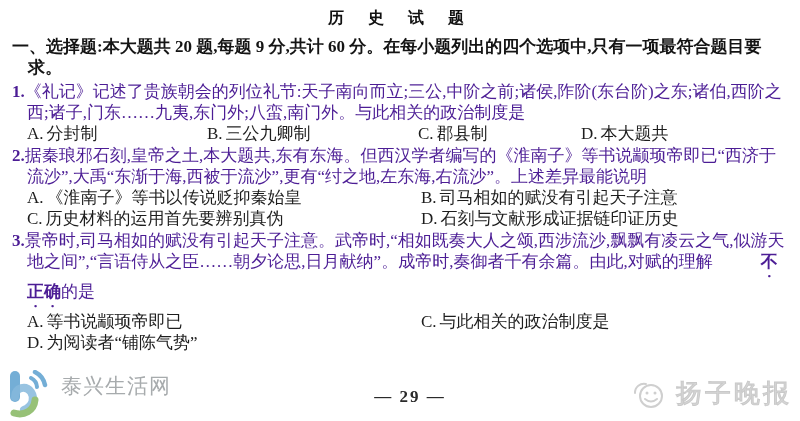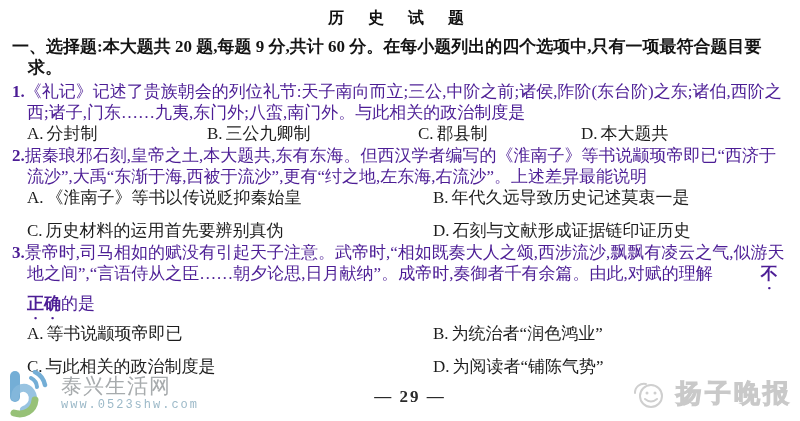--- a/index.html
+++ b/index.html
@@ -48,21 +48,21 @@
     margin-left:48px;
     -webkit-text-emphasis:filled dot;
     -webkit-text-emphasis-position:under;
   }
 
   .options { padding-left:15px; font-size:17px; line-height:21px; color:#1d1d1d; }
   .opts-row4 { display:flex; }
   .opts-row4 .option:nth-child(1){ width:180px; }
   .opts-row4 .option:nth-child(2){ width:211px; }
   .opts-row4 .option:nth-child(3){ width:163px; }
-  .opts-grid2 { display:grid; grid-template-columns:394px 1fr;gap:12px; }
+  .opts-grid2 { display:grid; grid-template-columns:394px 1fr; }
   .option { white-space:nowrap; }
   .opt-label { margin-right:3px; }
 
   
   .footer { position:absolute; left:0; bottom:0; width:800px; height:55px; }
 
   .site-logo { position:absolute; left:6px; bottom:3px; display:flex; align-items:flex-start; }
   .site-logo svg { display:block; }
   .site-text { margin-left:5px; margin-top:4px; font-family:"Liberation Sans","DejaVu Sans",sans-serif; }
   .site-name { font-size:21px; color:#a7abad; letter-spacing:1px; line-height:24px; }
@@ -75,21 +75,21 @@
   }
 
   .watermark {
     position:absolute; right:8px; bottom:10px;
     display:flex; align-items:center;
   }
   .watermark-text {
     font-size:26px; letter-spacing:3px;
     color:#d7d7d7;
     -webkit-text-stroke:1px #c9c9c9;
-    font-weight:bold;
+    font-weight:normal;
     font-family:"Liberation Sans","DejaVu Sans",sans-serif;
   }
   .watermark svg { margin-right:8px; display:block; }
 </style>
 </head>
 <body>
 
 <div class="paper">
 
   <div class="title">历 史 试 题</div>
@@ -103,31 +103,30 @@
       <span class="option"><span class="opt-label">B.</span><span>三公九卿制</span></span>
       <span class="option"><span class="opt-label">C.</span><span>郡县制</span></span>
       <span class="option"><span class="opt-label">D.</span><span>本大题共</span></span>
     </div>
   </div>
 
   <div class="question">
     <div class="q-stem"><span class="q-number">2.</span><span>据秦琅邪石刻,皇帝之土,本大题共,东有东海。但西汉学者编写的《淮南子》等书说颛顼帝即已“西济于流沙”,大禹“东渐于海,西被于流沙”,更有“纣之地,左东海,右流沙”。上述差异最能说明</span></div>
     <div class="options opts-grid2">
       <span class="option"><span class="opt-label">A.</span><span>《淮南子》等书以传说贬抑秦始皇</span></span>
-      <span class="option"><span class="opt-label">B.</span><span>年代久远导致历史记述莫衷一是</span></span>
+      <span class="option"><span class="opt-label">B.</span><span>司马相如的赋没有引起天子注意</span></span>
       <span class="option"><span class="opt-label">C.</span><span>历史材料的运用首先要辨别真伪</span></span>
       <span class="option"><span class="opt-label">D.</span><span>石刻与文献形成证据链印证历史</span></span>
     </div>
   </div>
 
   <div class="question">
     <div class="q-stem"><span class="q-number">3.</span><span>景帝时,司马相如的赋没有引起天子注意。武帝时,“相如既奏大人之颂,西涉流沙,飘飘有凌云之气,似游天地之间”,“言语侍从之臣……朝夕论思,日月献纳”。成帝时,奏御者千有余篇。由此,对赋的理解</span><span class="emph">不正确</span><span>的是</span></div>
     <div class="options opts-grid2">
       <span class="option"><span class="opt-label">A.</span><span>等书说颛顼帝即已</span></span>
-      <span class="option"><span class="opt-label">B.</span><span>为统治者“润色鸿业”</span></span>
       <span class="option"><span class="opt-label">C.</span><span>与此相关的政治制度是</span></span>
       <span class="option"><span class="opt-label">D.</span><span>为阅读者“铺陈气势”</span></span>
     </div>
   </div>
 
 </div>
 
 <div class="footer">
 
   <div class="site-logo">
@@ -135,21 +134,20 @@
       <svg width="50" height="48" viewBox="0 0 50 48">
         <path d="M9 6 L9 27" stroke="#74aed6" stroke-width="10" stroke-linecap="round" fill="none"></path>
         <path d="M9 27 C9 17 20 15 25 22 C29 28 27 36 18 40" stroke="#86b8dc" stroke-width="8" stroke-linecap="round" fill="none" opacity="0.85"></path>
         <path d="M8 43 C18 46 28 41 29 30" stroke="#97c177" stroke-width="7" stroke-linecap="round" fill="none"></path>
         <path d="M31 17 A11 11 0 0 0 25 8" stroke="#74aed6" stroke-width="4" stroke-linecap="round" fill="none"></path>
         <path d="M39 15 A19 19 0 0 0 29 2" stroke="#74aed6" stroke-width="4.5" stroke-linecap="round" fill="none"></path>
       </svg>
     </span>
     <span class="site-text">
       <div class="site-name">泰兴生活网</div>
-      <div class="site-url">www.0523shw.com</div>
     </span>
   </div>
 
   <div class="page-number">— 29 —</div>
 
   <div class="watermark">
     <span>
       <svg width="40" height="32" viewBox="0 0 40 32">
         <path d="M7 15 A9 9 0 0 1 18 6" stroke="#cfcfcf" stroke-width="2" fill="none" stroke-linecap="round"></path>
         <circle cx="23" cy="18" r="11" stroke="#cfcfcf" stroke-width="2" fill="none"></circle>

